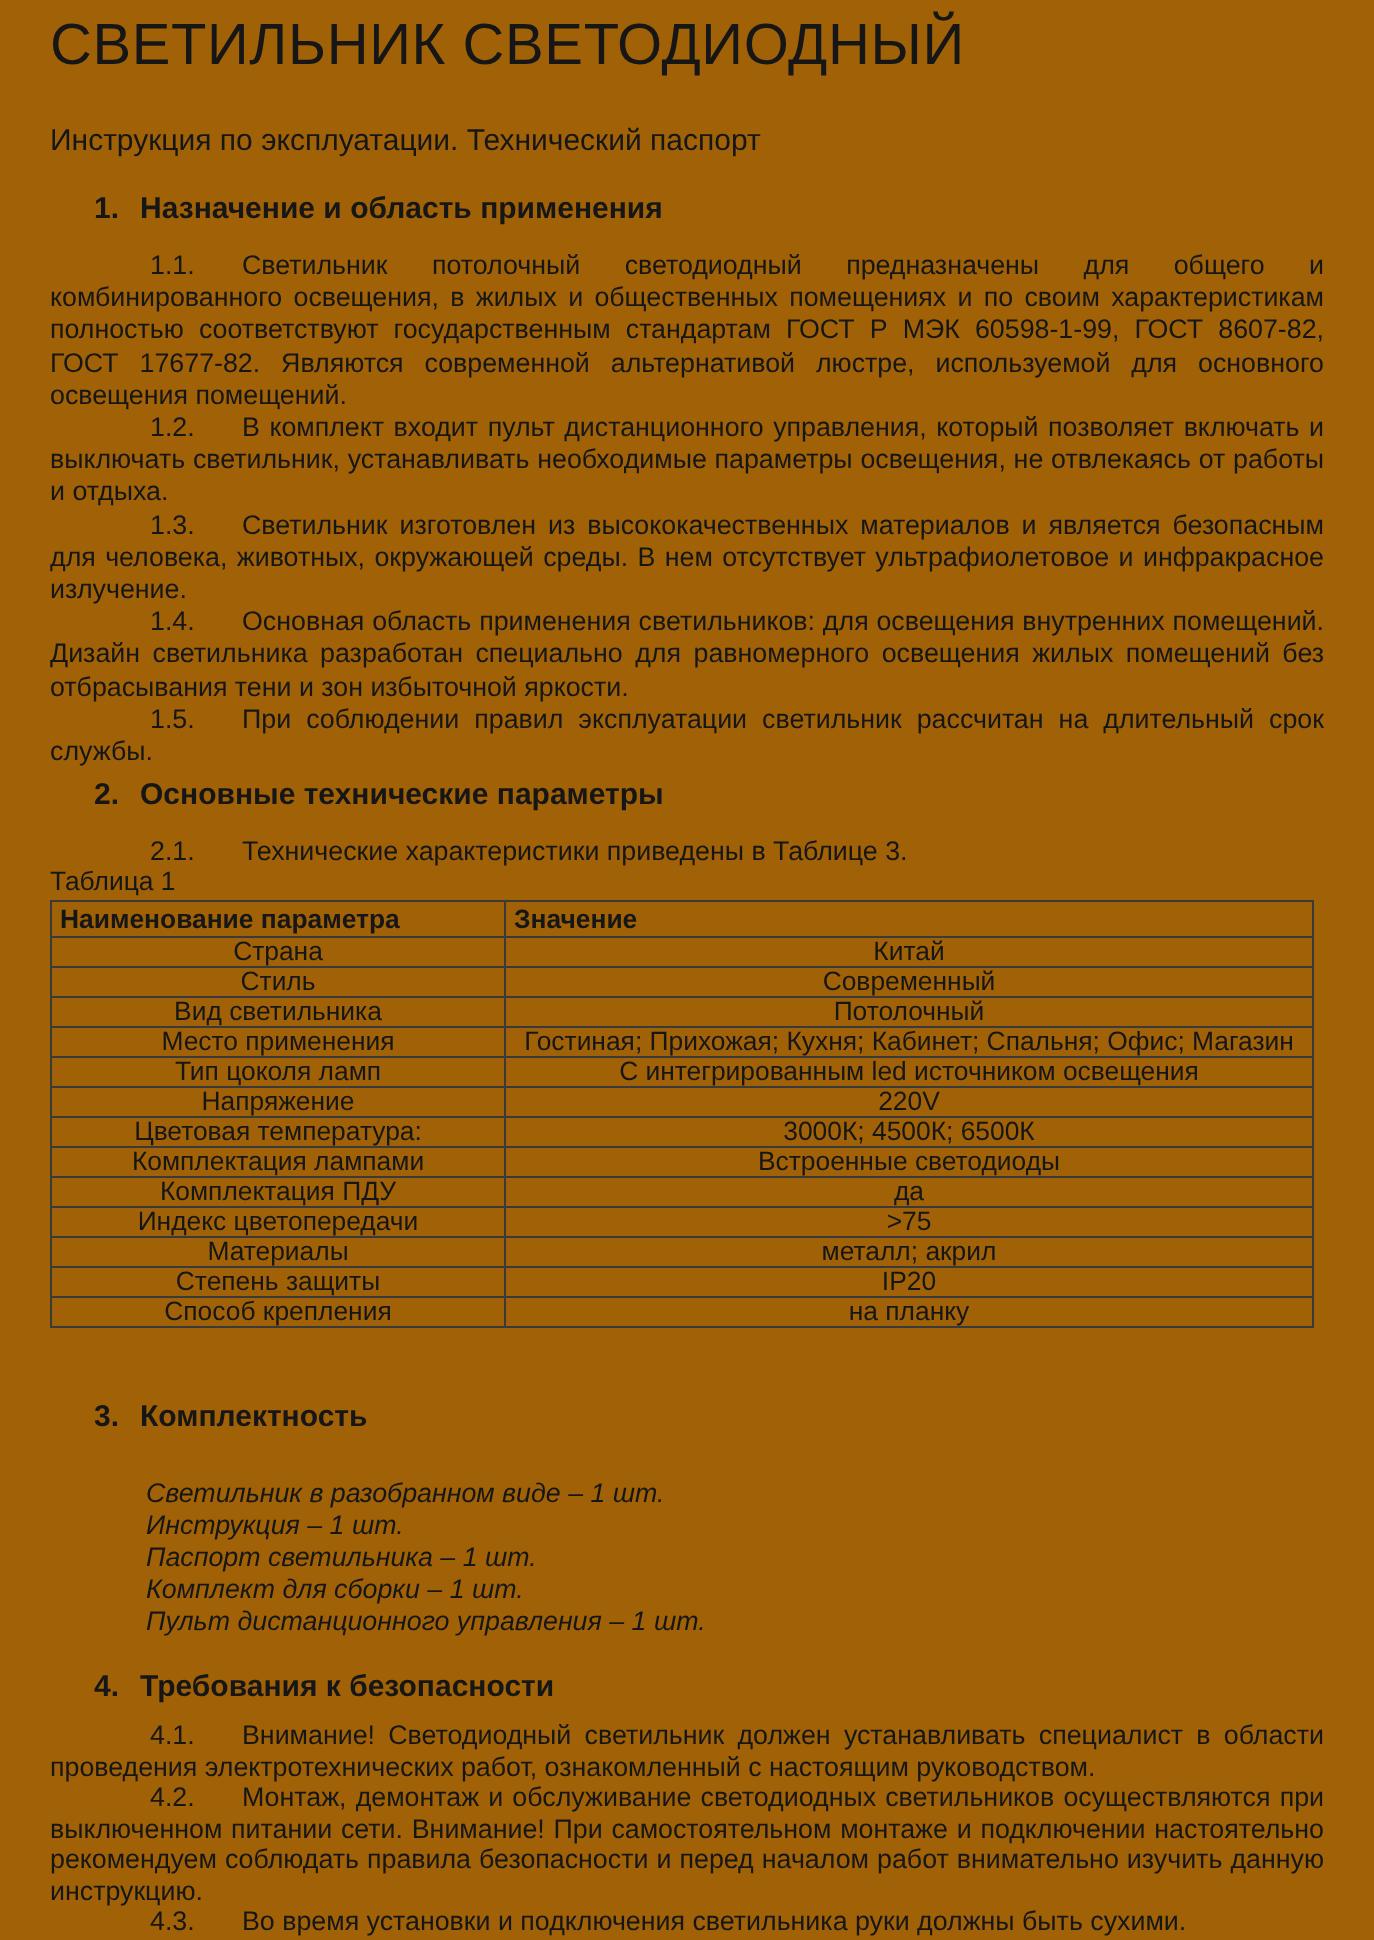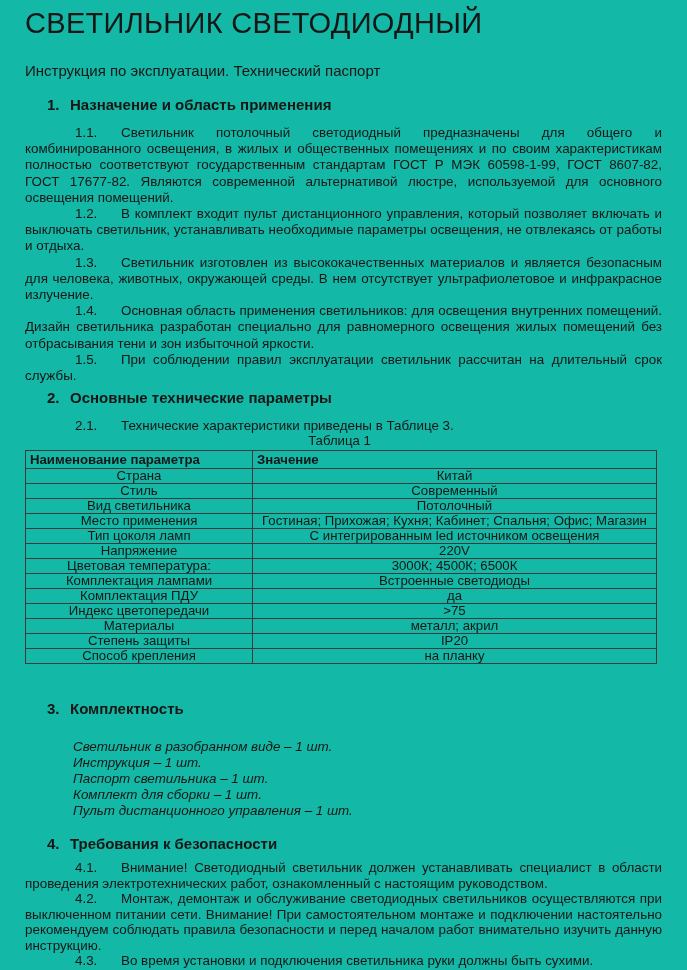--- a/index.html
+++ b/index.html
@@ -2,21 +2,21 @@
 <html><head>
 <meta charset="utf-8">
 <style>
   html, body { margin: 0; padding: 0; background: #ffffff; }
   .page {
     position: relative;
     width: 687px;
     height: 970px;
     box-sizing: border-box;
     padding: 6px 25px 0 25px;
-    background: #14b8a6;
+    background: #a16207;
     font-family: "Liberation Sans", "DejaVu Sans", sans-serif;
     color: #161616;
     overflow: hidden;
   }
   .doc-title {
     font-size: 29px;
     font-weight: 400;
     line-height: 34px;
     letter-spacing: 0.3px;
     margin: 0 0 22px 0;
@@ -47,21 +47,21 @@
   }
   .para .pnum {
     display: inline-block;
     width: 46px;
     text-indent: 0;
     vertical-align: baseline;
   }
   .table-caption {
     font-size: 13.2px;
     line-height: 14px;
-    text-align: center;
+    text-align: left;
     padding-right: 8px;
     margin: 0 0 2px 0;
   }
   table.spec {
     border-collapse: collapse;
     width: 632px;
     table-layout: fixed;
   }
   table.spec col.c1 { width: 227px; }
   table.spec th, table.spec td {

